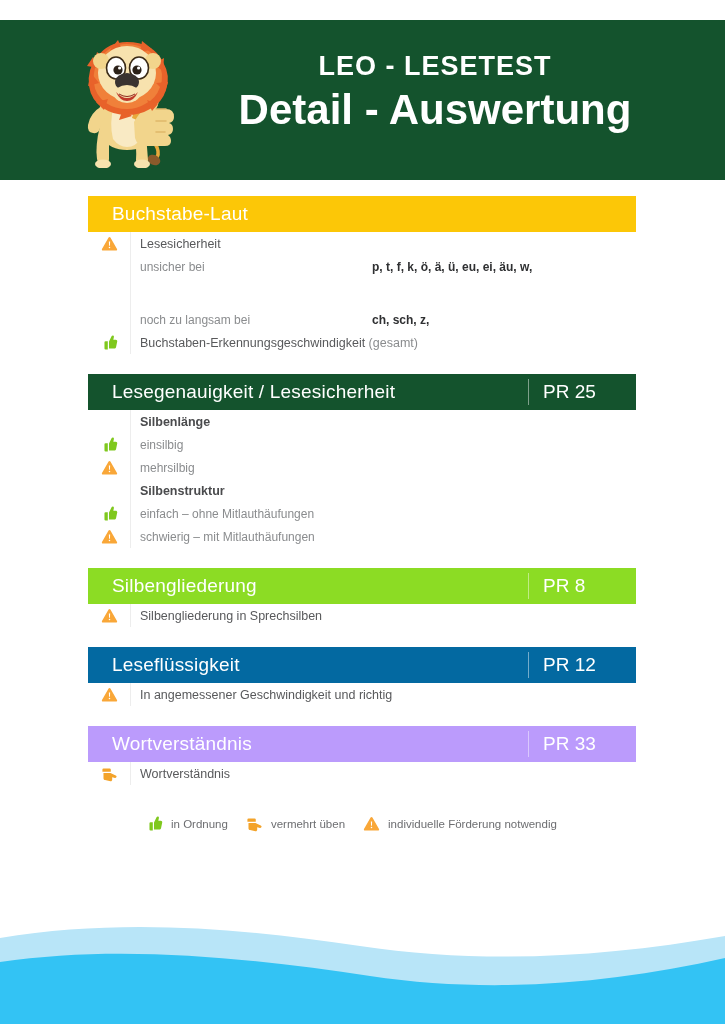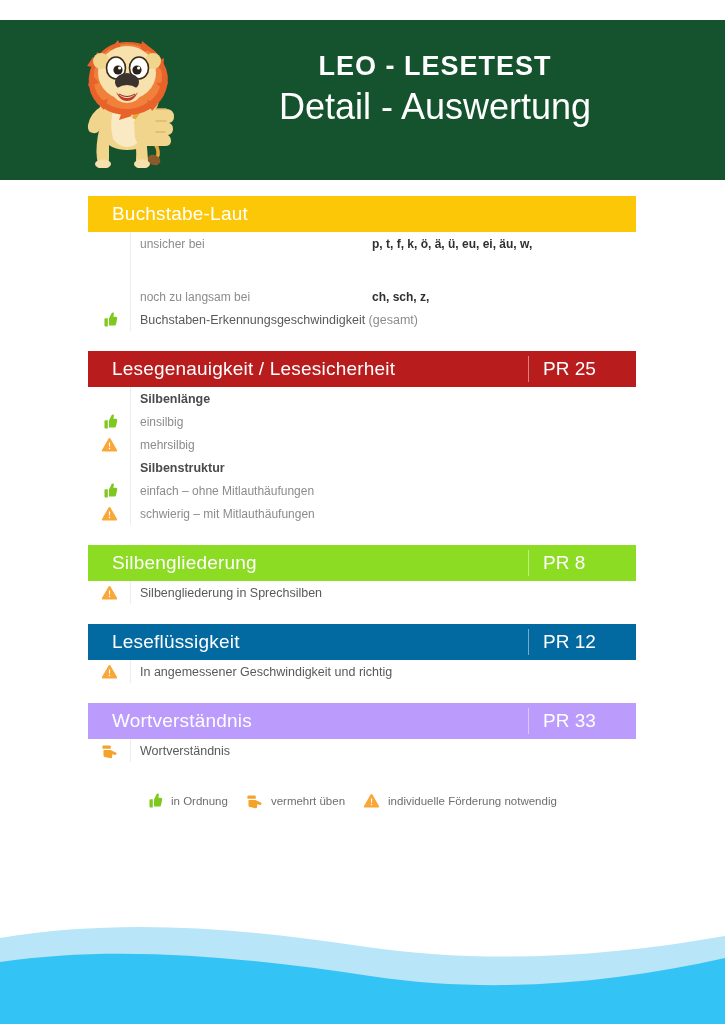--- a/index.html
+++ b/index.html
@@ -19,21 +19,21 @@
   .lion { position:absolute; left:72px; top:18px; width:110px; height:130px; }
   .title-block {
     position:absolute; left:185px; top:30px; width:500px;
     text-align:center; color:#ffffff;
   }
   .title-1 {
     font-size:27px; font-weight:bold; letter-spacing:1px; line-height:1.25;
     white-space:nowrap;
   }
   .title-2 {
-    font-size:36px; font-weight:normal; line-height:1.25; white-space:nowrap;
+    font-size:42px; font-weight:bold; line-height:1.25; white-space:nowrap;
   }
 
   
   .content { position:absolute; left:88px; top:196px; width:548px; }
 
   .sec-bar {
     position:relative; height:36px; display:flex; align-items:center;
     color:#ffffff;
   }
   .sec-bar .sec-title {
@@ -156,20 +156,29 @@
       <div class="title-1">LEO - LESETEST</div>
       <div class="title-2">Detail - Auswertung</div>
     </div>
   </div>
 
   <div class="content" id="content">
       <div class="sec-bar no-pr" style="background:#fcc707">
         <div class="sec-title">Buchstabe-Laut</div>
       </div>
       <div class="rows">
+        <div class="row">
+          <span class="ico">
+            <svg class="ic" width="17" height="17" viewBox="0 0 24 24">
+              <path fill="#f9a738" d="M12 2.8c.5 0 1 .3 1.3.8l9.3 16.1c.6 1-.1 2.3-1.3 2.3H2.7c-1.2 0-1.9-1.3-1.3-2.3L10.7 3.6c.3-.5.8-.8 1.3-.8z"></path>
+              <path fill="#ffffff" d="M11.1 9h1.8l-.3 6h-1.2zM12 16.6a1.1 1.1 0 1 1 0 2.2 1.1 1.1 0 0 1 0-2.2z"></path>
+            </svg>
+          </span>
+          <span class="lbl"><span>Lesesicherheit</span></span>
+        </div>
         <div class="row sub">
           <span class="ico">
             <span class="ic"></span>
           </span>
           <span class="lbl"><span>unsicher bei</span></span>
           <span class="val">p, t, f, k, ö, ä, ü, eu, ei, äu, w,</span>
         </div>
         <div class="spacer-lg"></div>
         <div class="row sub">
           <span class="ico">
@@ -182,21 +191,21 @@
           <span class="ico">
             <svg class="ic" width="17" height="17" viewBox="0 0 24 24">
               <path fill="#7fc81e" d="M6.5 10.2h3.1V22H6.5a1.6 1.6 0 0 1-1.6-1.6v-8.6a1.6 1.6 0 0 1 1.6-1.6z"></path>
               <path fill="#7fc81e" d="M11.3 10.6l3.6-7.4c.5-1 1.3-1.4 2.2-1.1.9.3 1.3 1.1 1.1 2.2l-.8 3.9h3.4c1.4 0 2.4 1.2 2.1 2.5l-1.6 7.6c-.3 1.3-1.4 2.2-2.7 2.2h-7.3z"></path>
             </svg>
           </span>
           <span class="lbl"><span>Buchstaben-Erkennungsgeschwindigkeit</span><span class="muted"> (gesamt)</span></span>
         </div>
       </div>
       <div class="spacer-md"></div>
-      <div class="sec-bar" style="background:#b91c1c">
+      <div class="sec-bar" style="background:#14532d">
         <div class="sec-title">Lesegenauigkeit / Lesesicherheit</div>
         <div class="sec-pr">PR 25</div>
       </div>
       <div class="rows">
         <div class="row bold">
           <span class="ico">
             <span class="ic"></span>
           </span>
           <span class="lbl"><span>Silbenlänge</span></span>
         </div>

